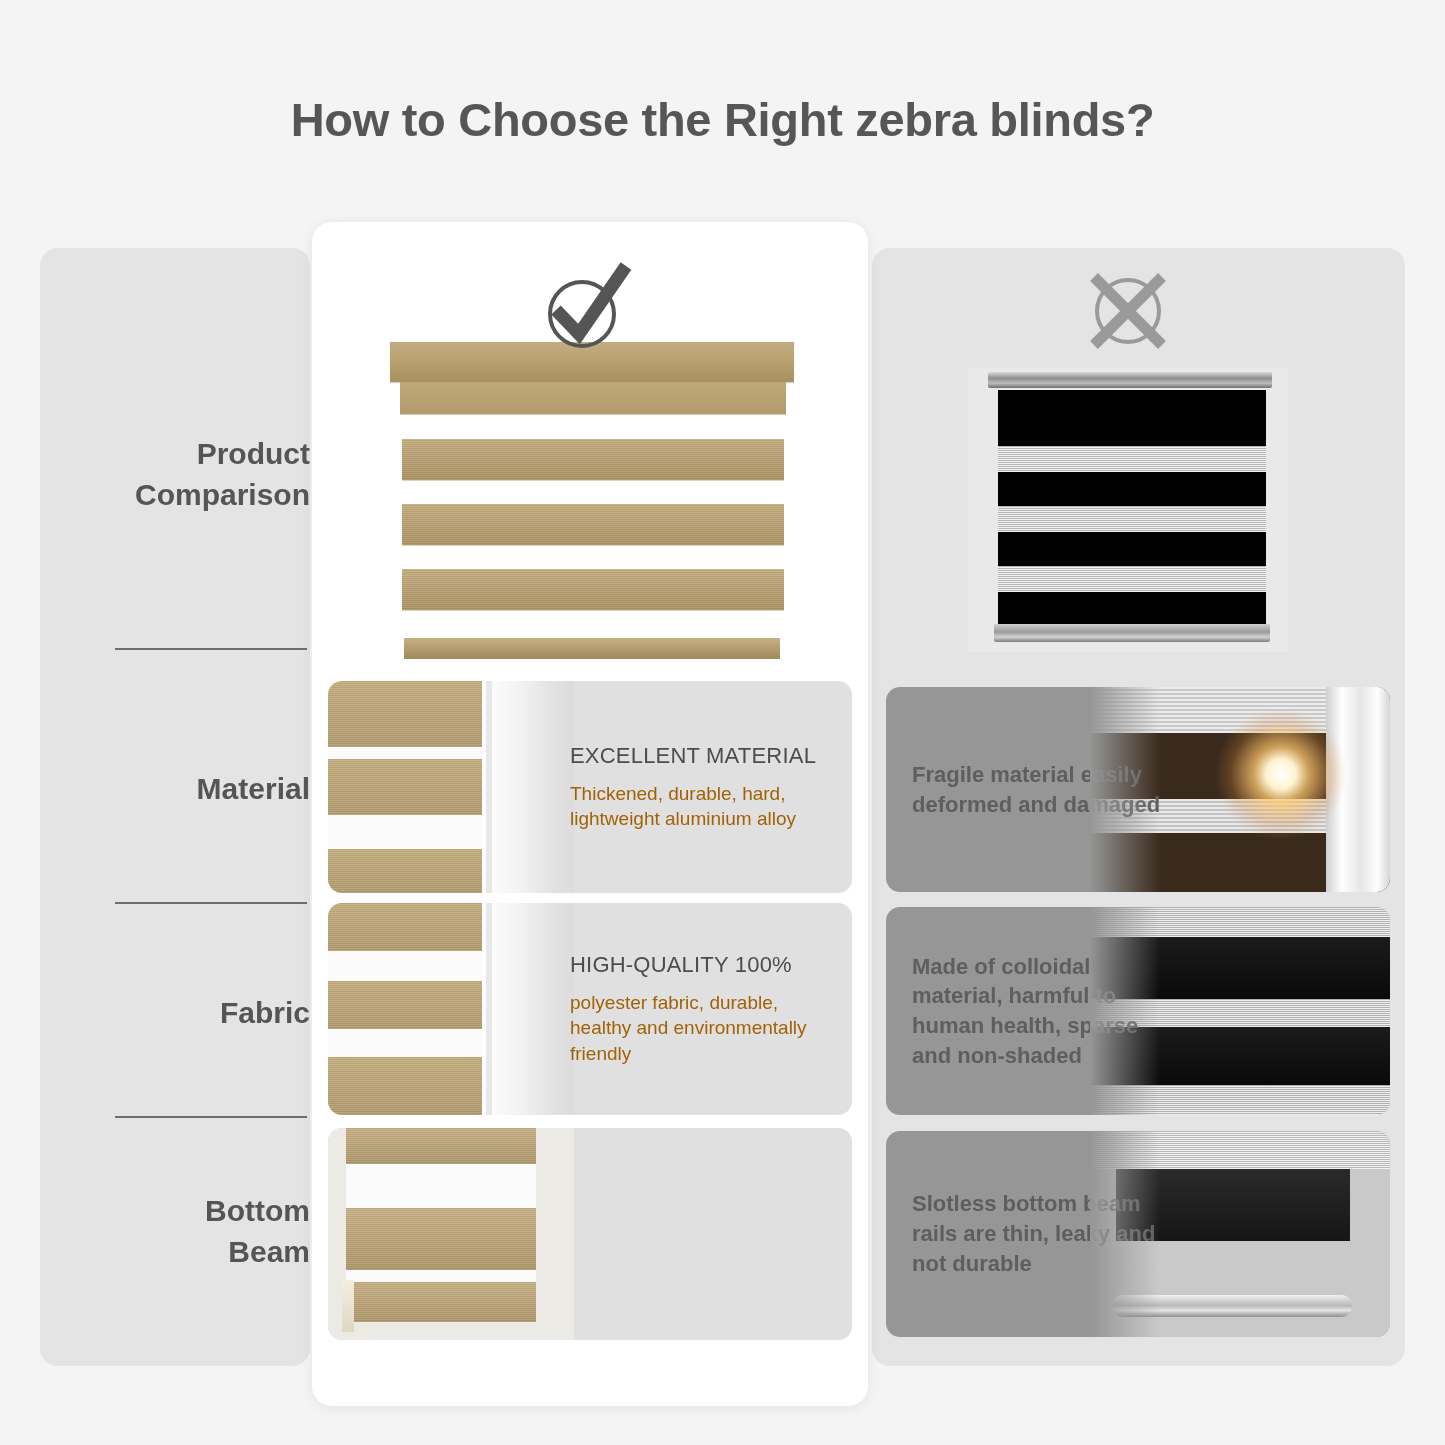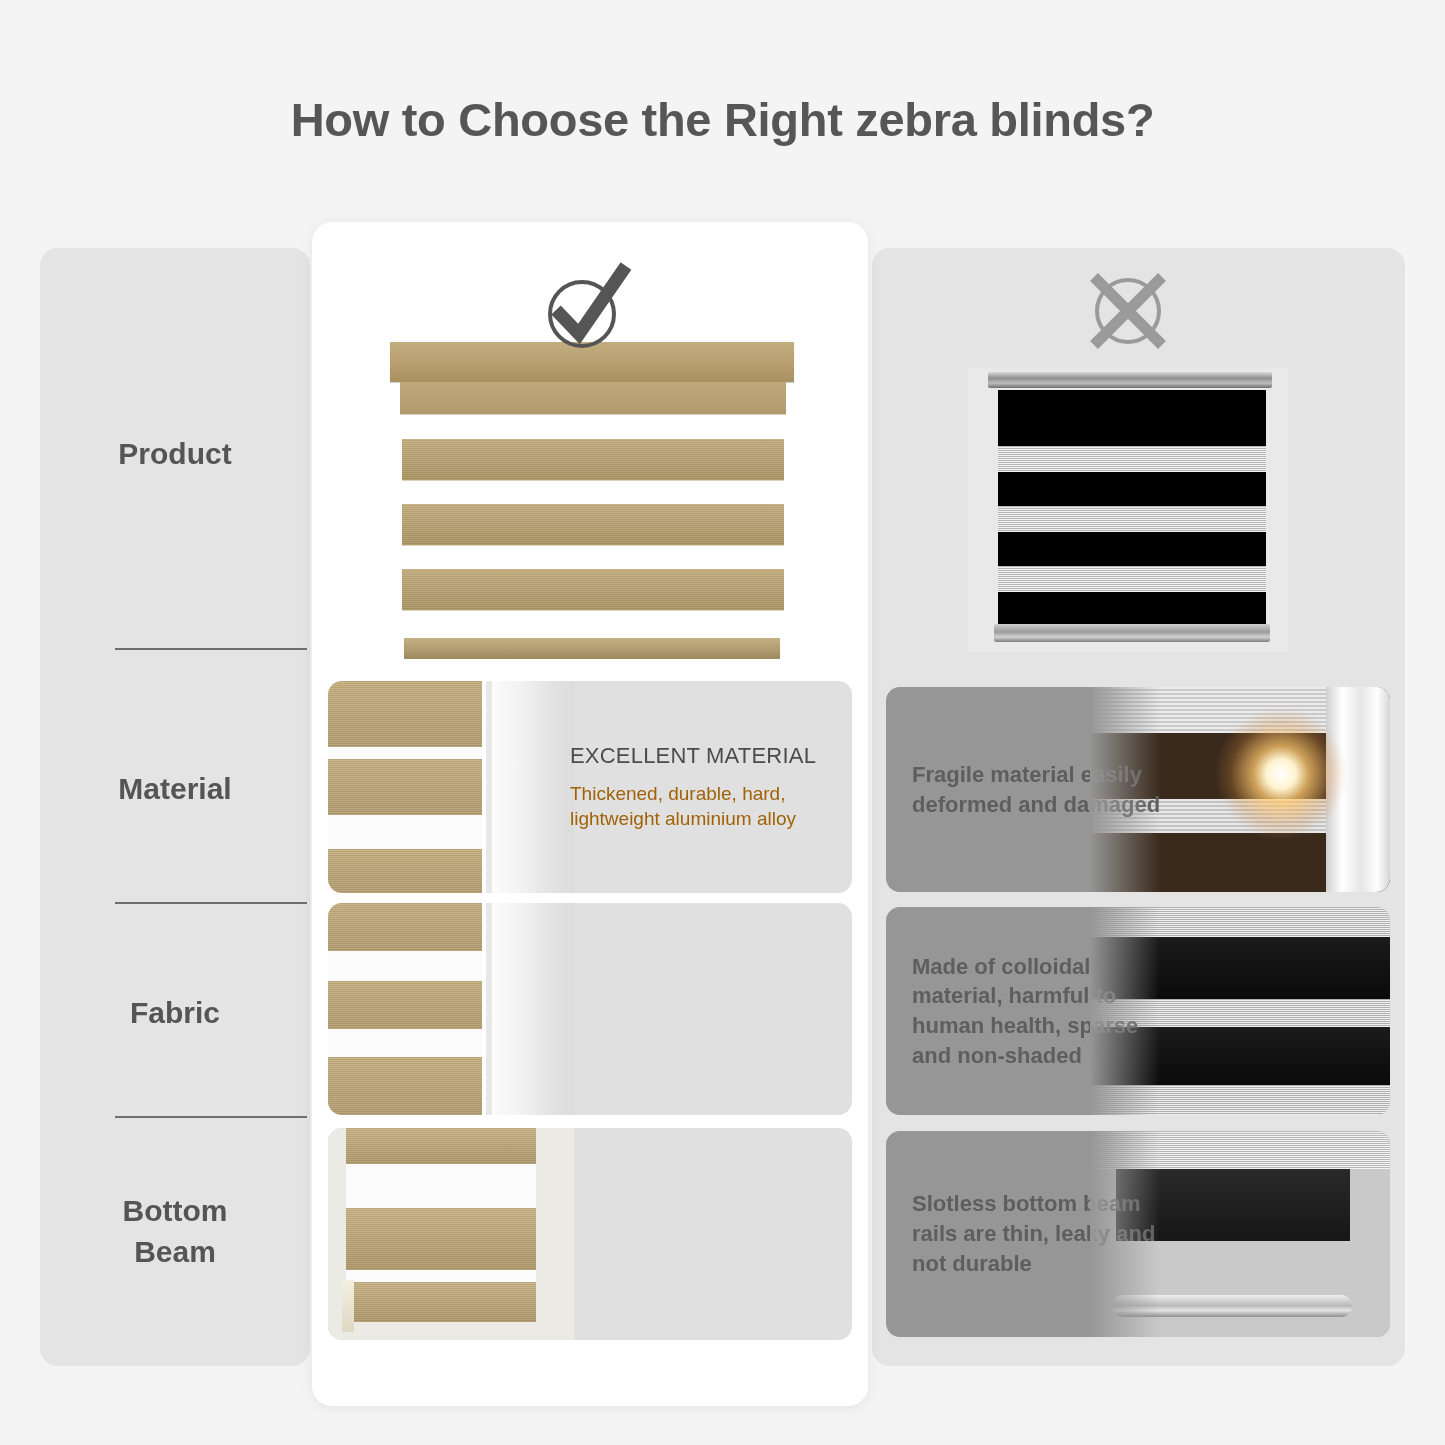--- a/index.html
+++ b/index.html
@@ -48,21 +48,21 @@
   
   #label-col {
     position: absolute;
     left: 40px; top: 248px;
     width: 270px; height: 1118px;
     z-index: 4;
   }
   .row-label {
     position: absolute;
     left: 0; width: 270px;
-    text-align: center;
+    text-align: right;
     font-size: 30px;
     font-weight: bold;
     color: #555555;
     line-height: 1.38;
   }
   .row-divider {
     position: absolute;
     left: 75px; width: 192px;
     height: 2px;
     background: #6e6e6e;
@@ -297,20 +297,21 @@
   <div id="page-title">How to Choose the Right zebra blinds?</div>
 
   <div class="bg-panel" id="panel-left"></div>
   <div class="bg-panel" id="panel-right"></div>
   <div id="panel-center"></div>
 
   <div id="label-col">
 
     <div class="row-label" style="top:185px;">
       <div>Product</div>
+      <div>Comparison</div>
     </div>
     <div class="row-divider" style="top:400px;"></div>
 
     <div class="row-label" style="top:520px;">
       <div>Material</div>
     </div>
     <div class="row-divider" style="top:654px;"></div>
 
     <div class="row-label" style="top:744px;">
       <div>Fabric</div>
@@ -374,20 +375,24 @@
     <div class="photo">
       <div class="tanphoto">
         <div class="st" style="top:0px;   height:48px;"></div>
         <div class="sh" style="top:48px;  height:30px;"></div>
         <div class="st" style="top:78px;  height:48px;"></div>
         <div class="sh" style="top:126px; height:28px;"></div>
         <div class="st" style="top:154px; height:58px;"></div>
       </div>
       <div class="frame-white"></div>
     </div>
+    <div class="txt">
+      <div class="card-title">HIGH-QUALITY 100%</div>
+      <div class="card-body">polyester fabric, durable, healthy and environmentally friendly</div>
+    </div>
   </div>
 
   <div class="card-good" style="top:1128px; height:212px;">
     <div class="photo">
       <div class="beamphoto">
         <div class="slat" style="top:0px;  height:36px;"></div>
         <div class="gap" style="top:36px; height:44px;"></div>
         <div class="slat" style="top:80px; height:62px;"></div>
         <div class="gap" style="top:142px;height:12px;"></div>
         <div class="slat" style="top:154px;height:40px;"></div>

